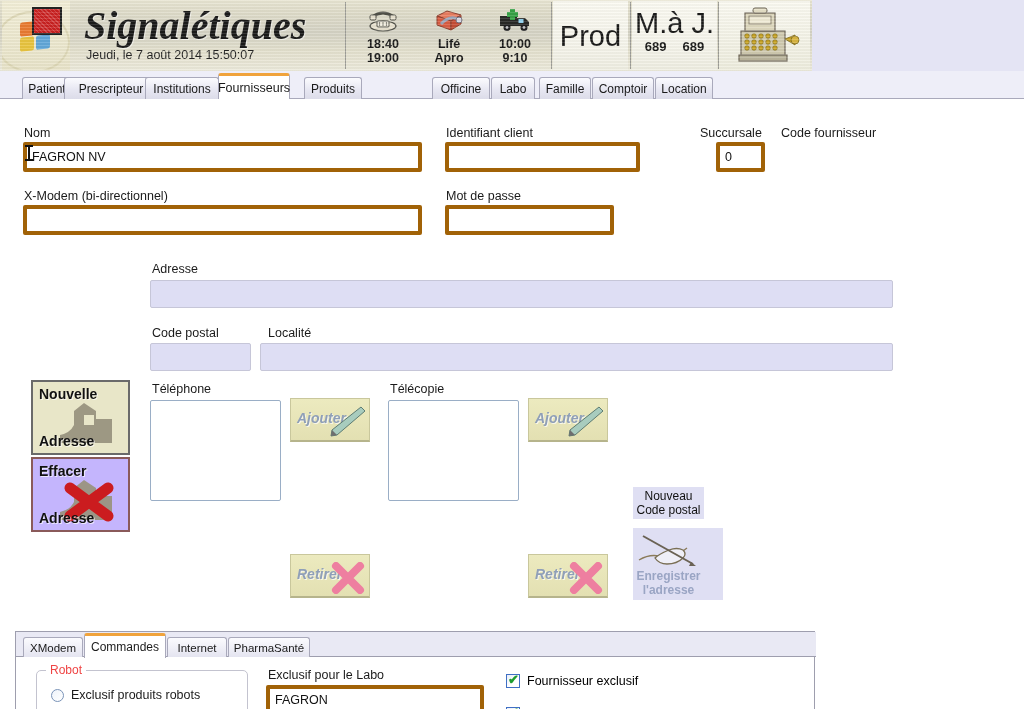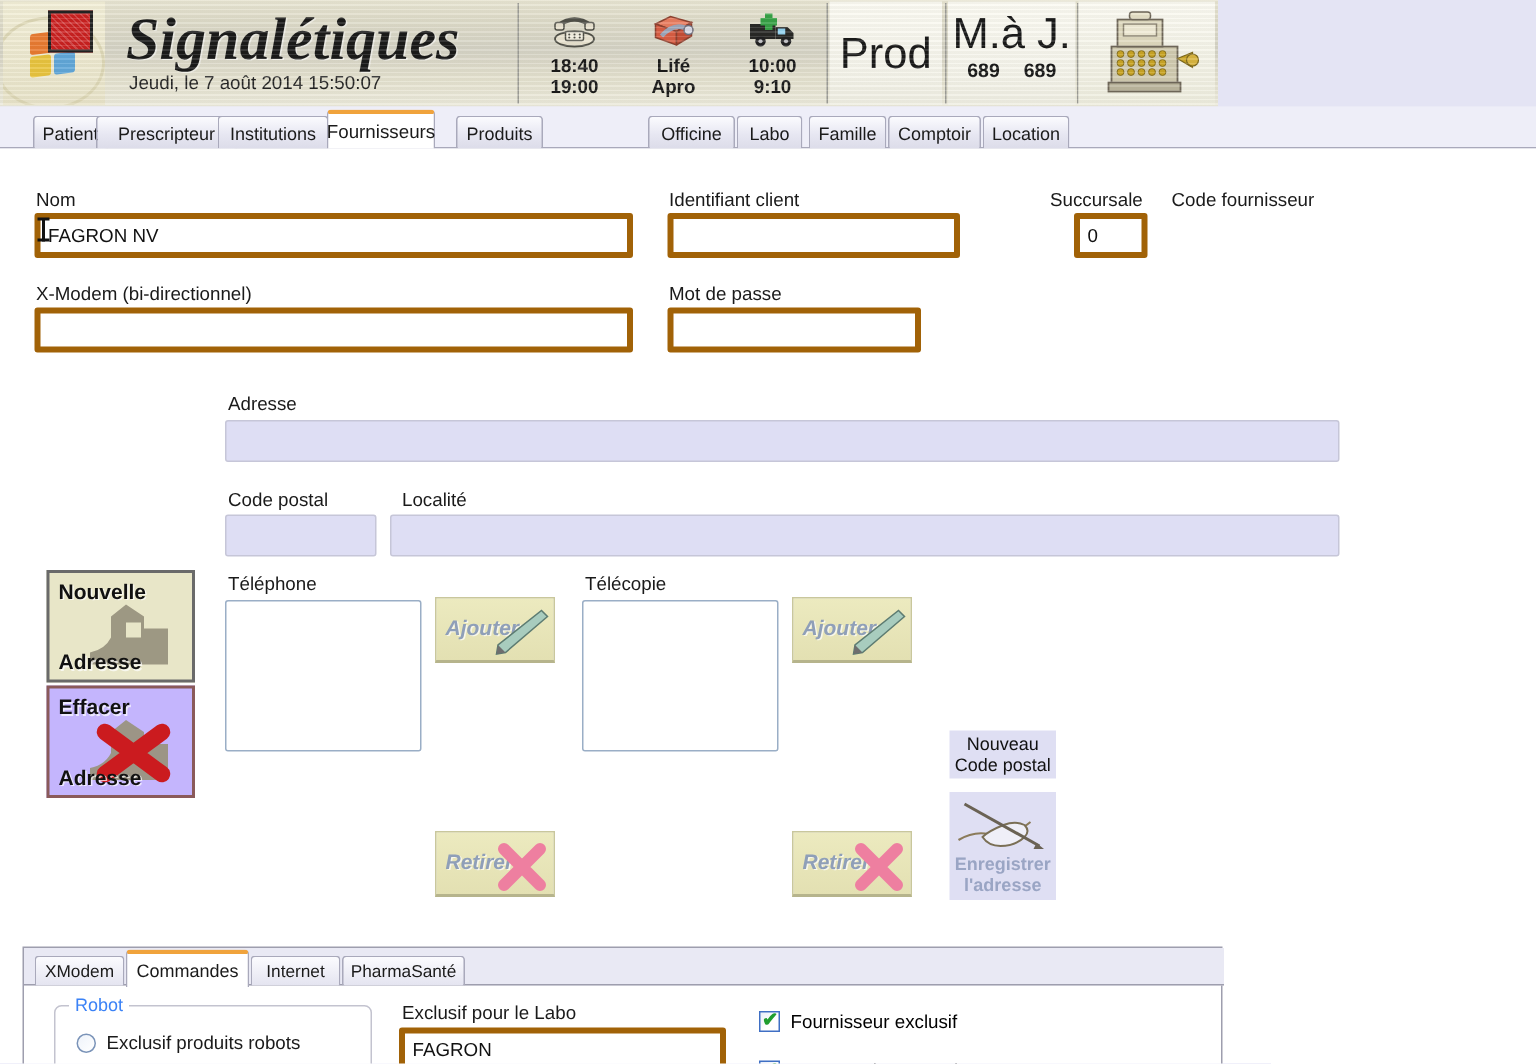--- a/index.html
+++ b/index.html
@@ -161,21 +161,21 @@
     color:#8f9fb8; text-shadow:1px 1px 0 rgba(255,255,255,0.7);font-style:italic;
   }
 
   #nouveau-cp {
     position:absolute; left:633px; top:388px; width:71px; height:32px;
     background:#dfdff3; display:flex; flex-direction:column;
     align-items:center; justify-content:center; cursor:pointer;
   }
   #nouveau-cp div { font-size:12px; color:#111; line-height:14px; }
   #enregistrer-adresse {
-    position:absolute; left:633px; top:429px; width:71px; height:72px;
+    position:absolute; left:633px; top:429px; width:90px; height:72px;
     background:#dfdff3; cursor:pointer; overflow:hidden;
   }
   #enregistrer-adresse .ea-l1, #enregistrer-adresse .ea-l2 {
     position:absolute; left:0; width:71px; text-align:center;
     font-size:12px; font-weight:bold; color:#9aa5c4;
   }
   #enregistrer-adresse .ea-l1 { bottom:17px; }
   #enregistrer-adresse .ea-l2 { bottom:3px; }
 
   
@@ -197,21 +197,21 @@
   .ptab.active {
     top:1px; height:25px; background:#ffffff;
     border-top:3px solid #f0a33c; border-bottom:none; z-index:5; font-size:12px;
   }
 
   .grp {
     position:absolute; border:1px solid #c3c3cf; border-radius:5px; background:#ffffff;
   }
   .grp-title {
     position:absolute; top:-8px; left:9px; background:#ffffff; padding:0 4px;
-    font-size:12px; color:#3b82f6;
+    font-size:12px; color:#ef4444;
   }
   .radio-row { position:absolute; display:flex; align-items:center; cursor:pointer; }
   .radio {
     width:13px; height:13px; border-radius:50%;
     border:1px solid #7a93b8; background:linear-gradient(135deg,#eef3fa,#ffffff);
     margin-right:7px; position:relative; flex:0 0 auto;
   }
   .radio-row span { font-size:12.5px; color:#1a1a1a; }
 
   .cb-row { position:absolute; display:flex; align-items:center; cursor:pointer; }

